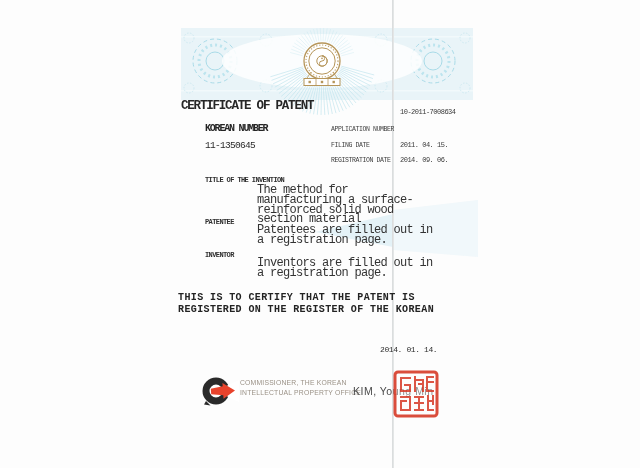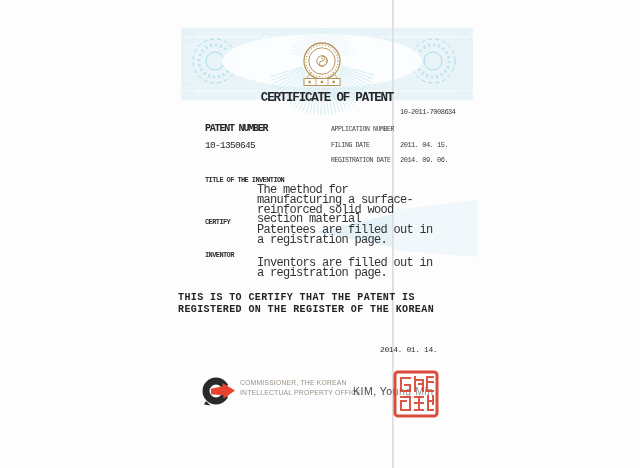--- a/index.html
+++ b/index.html
@@ -1,21 +1,21 @@
 <!DOCTYPE html>
 <html><head>
 <meta charset="utf-8">
 <style>
   html,body{margin:0;padding:0;background:#ffffff;}
   .screen{position:relative;width:640px;height:468px;background:#fdfdfd;overflow:hidden;
           font-family:"Liberation Mono","DejaVu Sans Mono",monospace;color:#2b2b2b;}
   .abs{position:absolute;white-space:nowrap;}
   .fold-line{position:absolute;left:392px;top:0;width:2px;height:468px;
              background:linear-gradient(to right,#d6d9da,#e8eaea);}
-  .title{left:181px;top:91px;width:292px;text-align:center;font-size:12.5px;font-weight:700;
+  .title{left:181px;top:99px;width:292px;font-size:12.5px;font-weight:700;
          letter-spacing:-1.2px;color:#262626;}
   .pn-label{left:205px;top:123px;font-size:10px;font-weight:700;letter-spacing:-1.2px;color:#242424;}
   .pn-value{left:205px;top:140px;font-size:9.5px;letter-spacing:-0.7px;color:#2a2a2a;}
   .meta-label{left:331px;font-size:6.5px;letter-spacing:-0.4px;color:#3c3c3c;}
   .meta-value{left:400px;font-size:7px;letter-spacing:-0.5px;color:#3a3a3a;}
   .sec-label{left:205px;font-size:7px;font-weight:600;letter-spacing:-0.6px;color:#303030;}
   .sec-value{left:257px;font-size:12px;letter-spacing:-0.7px;line-height:9.8px;color:#333;
              white-space:normal;width:178px;}
   .statement{left:178px;top:292px;font-size:10px;font-weight:700;letter-spacing:0.4px;
              line-height:11.6px;color:#232323;}
@@ -147,34 +147,34 @@
 
   <svg class="wm-svg" width="175" height="70" viewBox="0 0 175 70">
     <polygon points="5,37 83,19 83,52" fill="#cfe9f2" opacity="0.55"></polygon>
     <polygon points="83,15 168,5 168,62 83,55" fill="#dff1f7" opacity="0.4"></polygon>
   </svg>
 
   <div class="fold-line"></div>
 
   <div class="abs title">CERTIFICATE OF PATENT</div>
 
-  <div class="abs pn-label">PATENT NUMBER</div>
-  <div class="abs pn-value">10-1350645</div>
+  <div class="abs pn-label">KOREAN NUMBER</div>
+  <div class="abs pn-value">11-1350645</div>
 
   <div class="abs meta-label" style="top:126px">APPLICATION NUMBER</div>
   <div class="abs meta-value" style="top:108px">10-2011-7008634</div>
   <div class="abs meta-label" style="top:142px">FILING DATE</div>
   <div class="abs meta-value" style="top:141px">2011. 04. 15.</div>
   <div class="abs meta-label" style="top:157px">REGISTRATION DATE</div>
   <div class="abs meta-value" style="top:156px">2014. 09. 06.</div>
 
   <div class="abs sec-label" style="top:176px">TITLE OF THE INVENTION</div>
   <div class="abs sec-value" style="top:186px">The method for manufacturing a surface-reinforced solid wood section material</div>
 
-  <div class="abs sec-label" style="top:218px">CERTIFY</div>
+  <div class="abs sec-label" style="top:218px">PATENTEE</div>
   <div class="abs sec-value" style="top:226px">Patentees are filled out in a registration page.</div>
 
   <div class="abs sec-label" style="top:251px">INVENTOR</div>
   <div class="abs sec-value" style="top:259px">Inventors are filled out in a registration page.</div>
 
   <div class="abs statement">
     <div>THIS IS TO CERTIFY THAT THE PATENT IS</div>
     <div>REGISTERED ON THE REGISTER OF THE KOREAN</div>
   </div>
 

